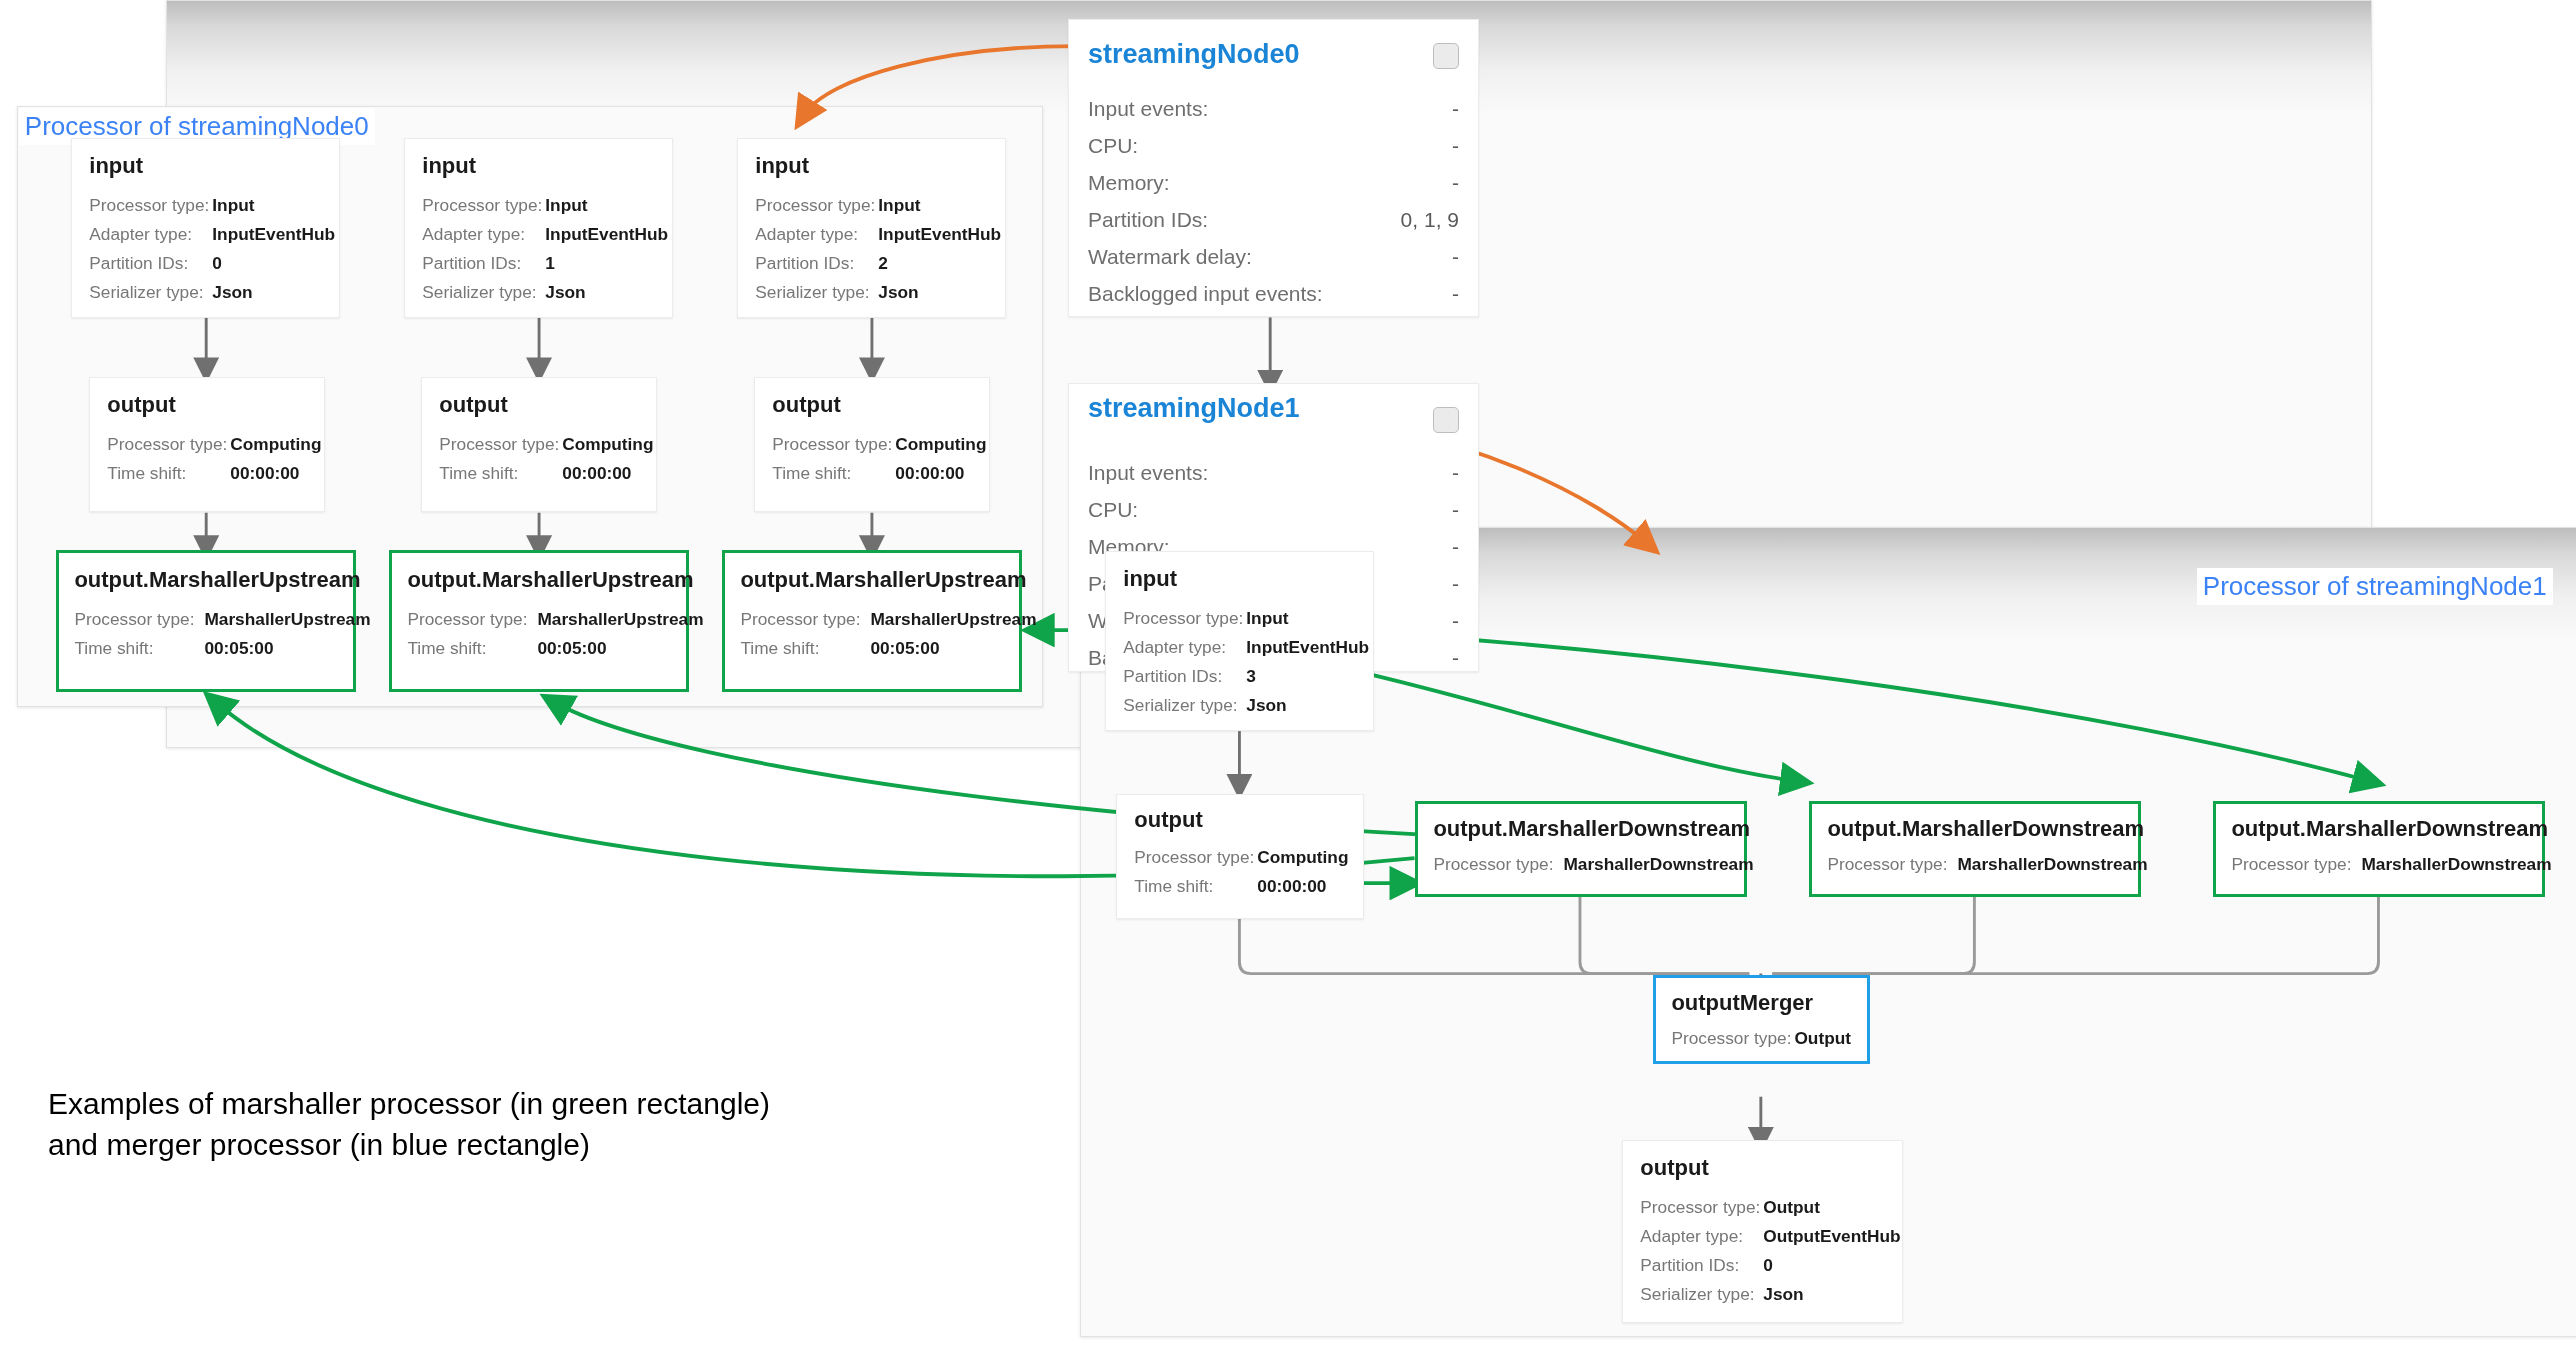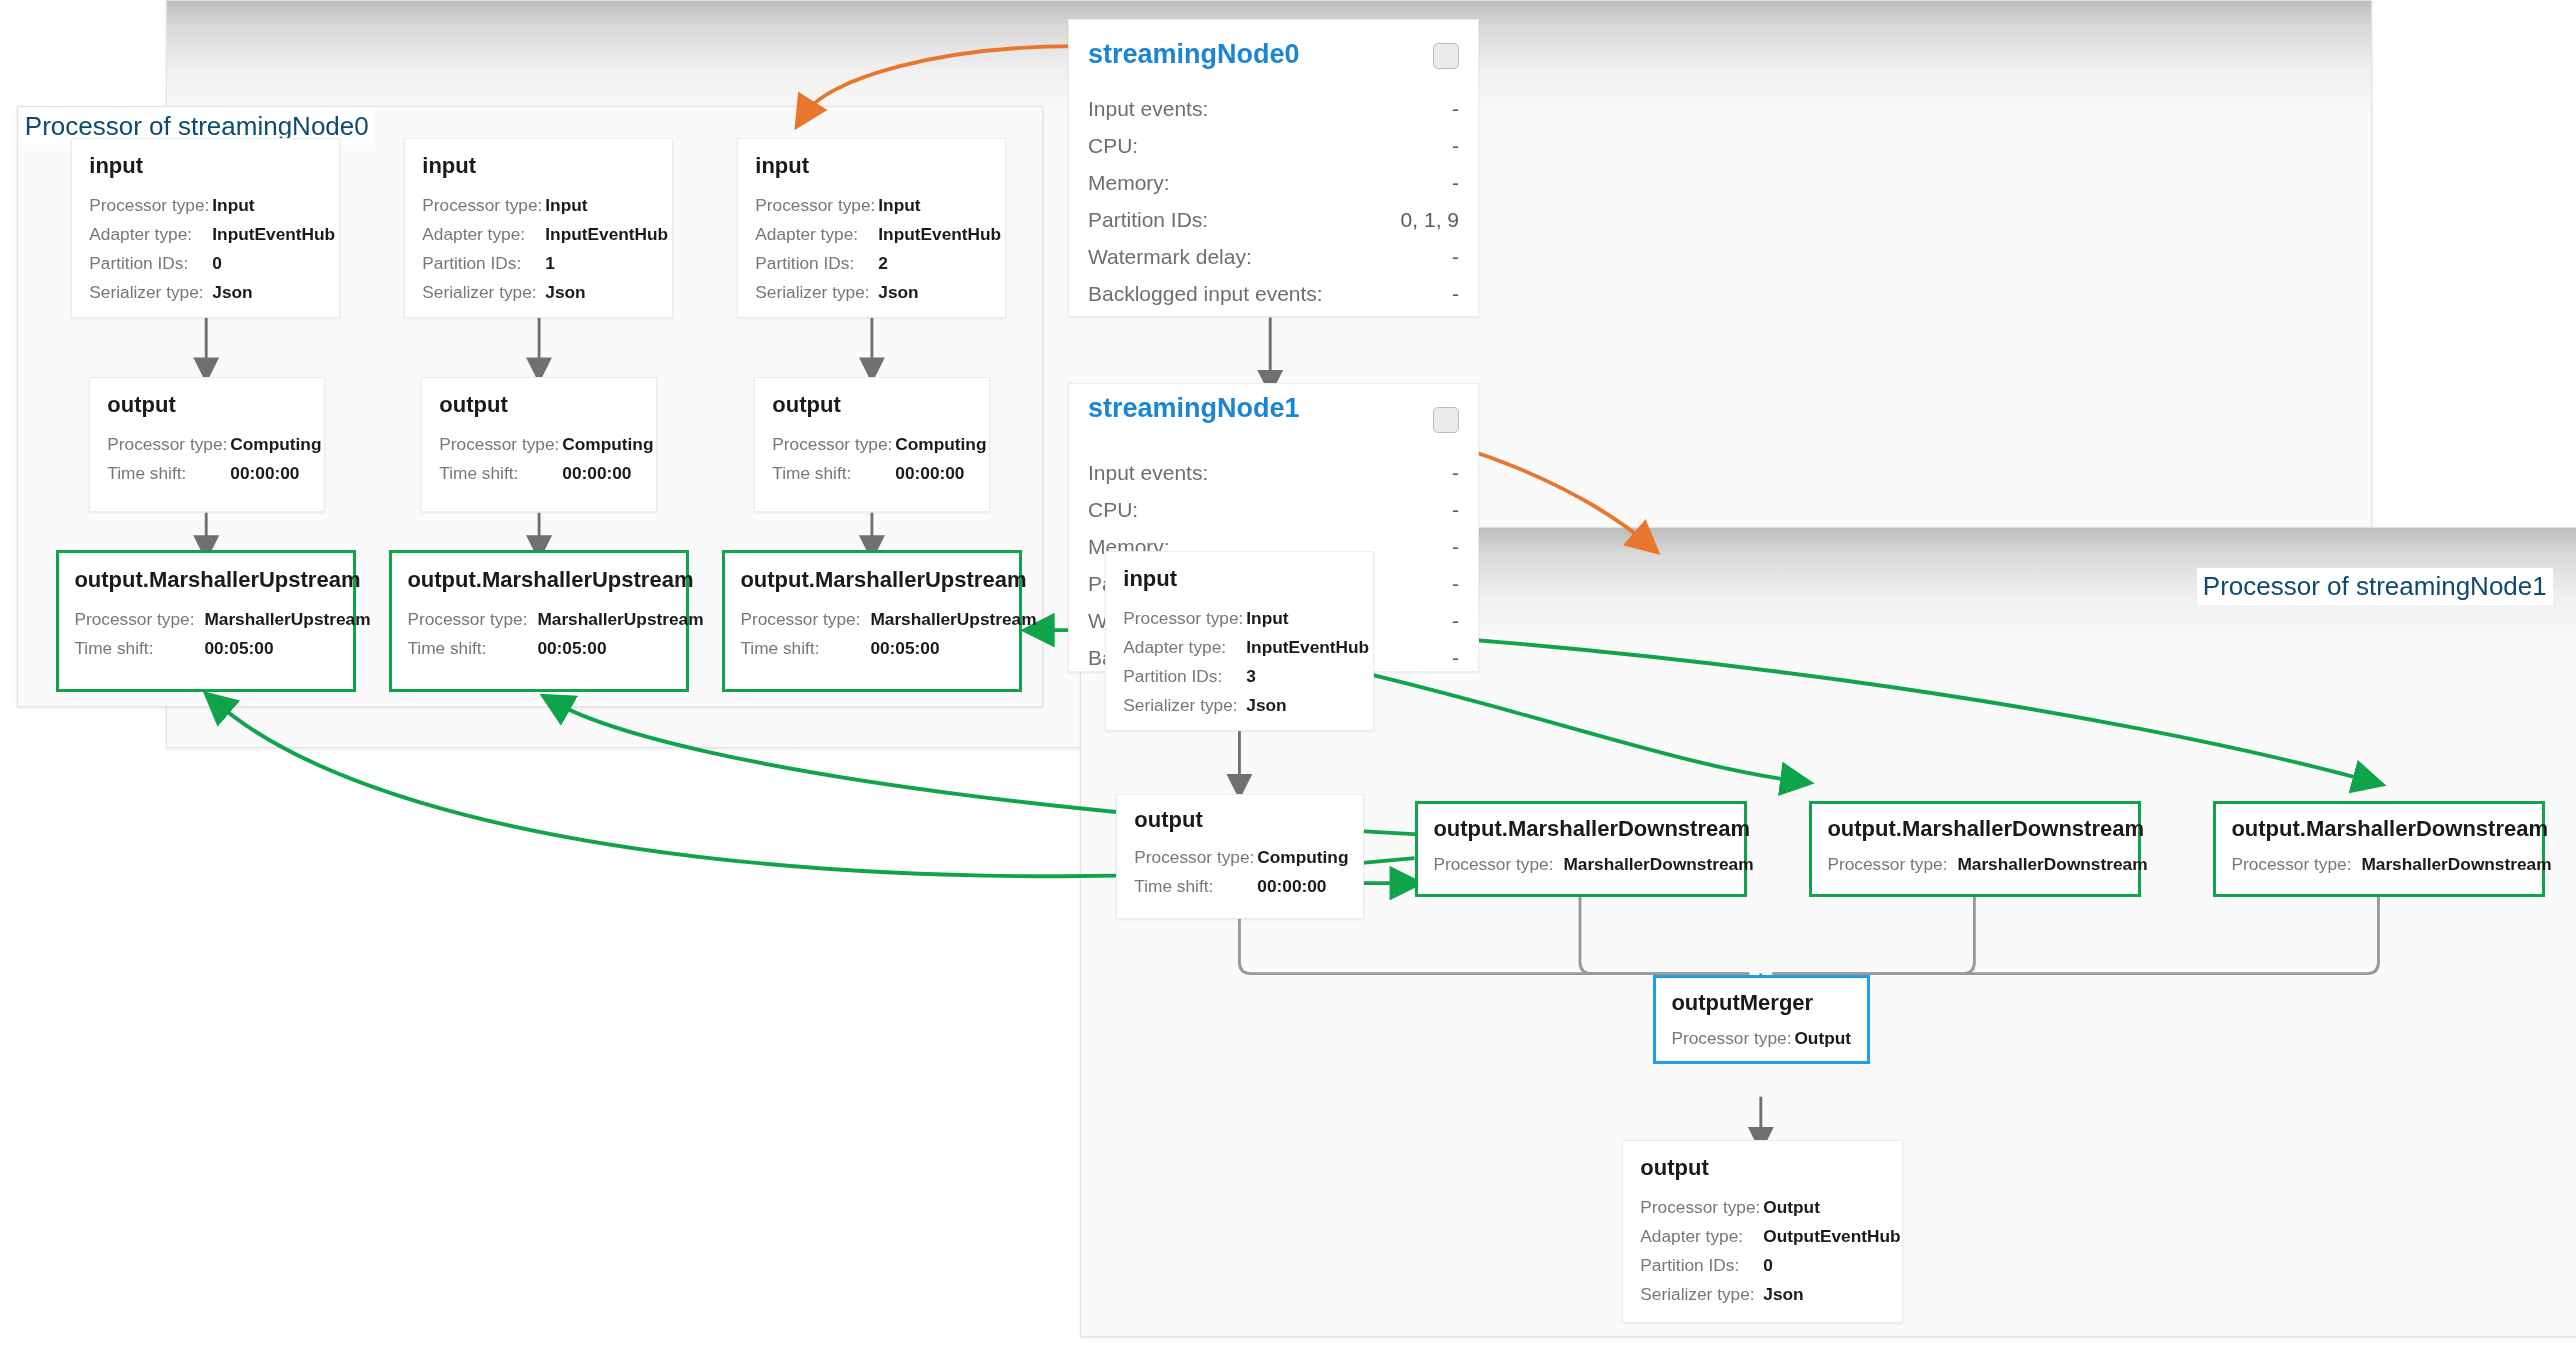--- a/index.html
+++ b/index.html
@@ -21,21 +21,21 @@
   .sheen{
     position:absolute;left:0;right:0;top:0;height:114px;
     background:linear-gradient(to bottom,#bdbdbd 0%,#d8d8d8 22%,#f0f0f0 60%,#fafafa 100%);
     pointer-events:none;
   }
 
   
   .panel-title{
     position:absolute;
     background:#ffffff;
-    color:#0c4a6e;
+    color:#3b82f6;
     font-size:26px;
     line-height:33px;
     padding:1.9px 5.8px;
     white-space:nowrap;
   }
 
   
   .card{
     position:absolute;
     background:#ffffff;
@@ -465,15 +465,17 @@
         <span class="k" style="width:123px;">Partition IDs:</span>
         <span class="v">0</span>
       </div>
       <div class="row" style="height:29px;">
         <span class="k" style="width:123px;">Serializer type:</span>
         <span class="v">Json</span>
       </div>
     </div>
   </div>
 
+  <div class="caption" style="left:48px;top:1083px;width:962px;">Examples of marshaller processor (in green rectangle)
+and merger processor (in blue rectangle)</div>
 
 </div>
 
 
 </body></html>

